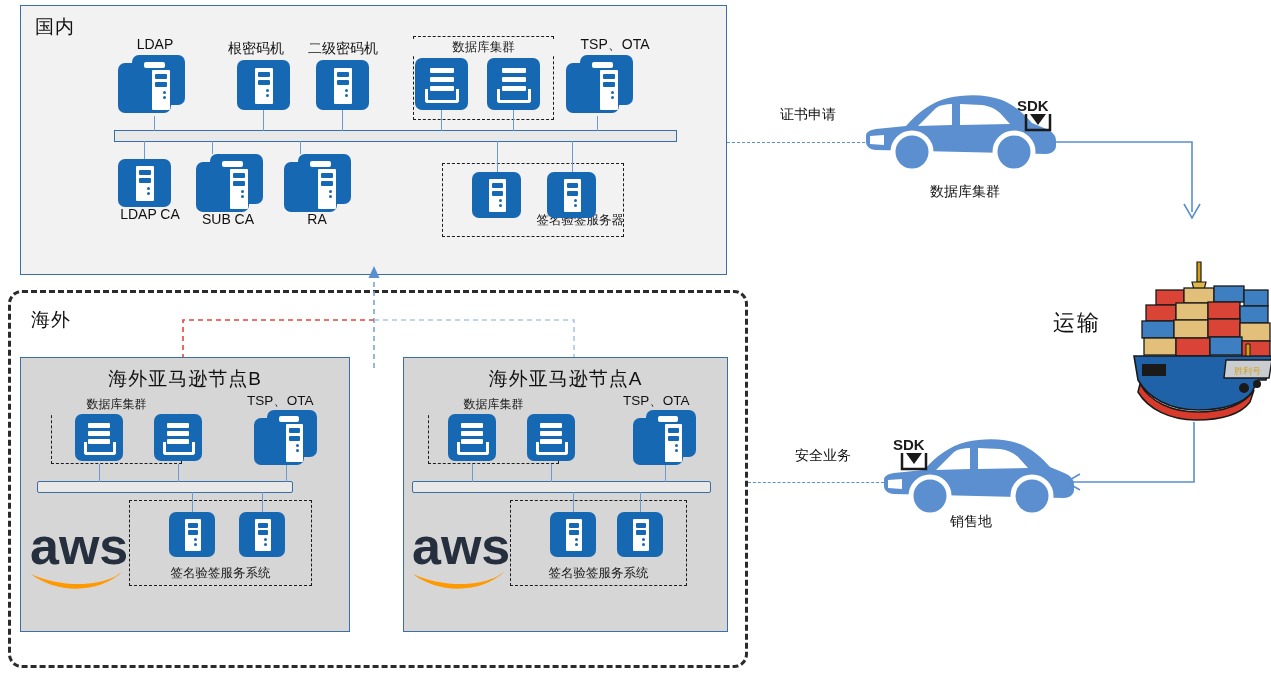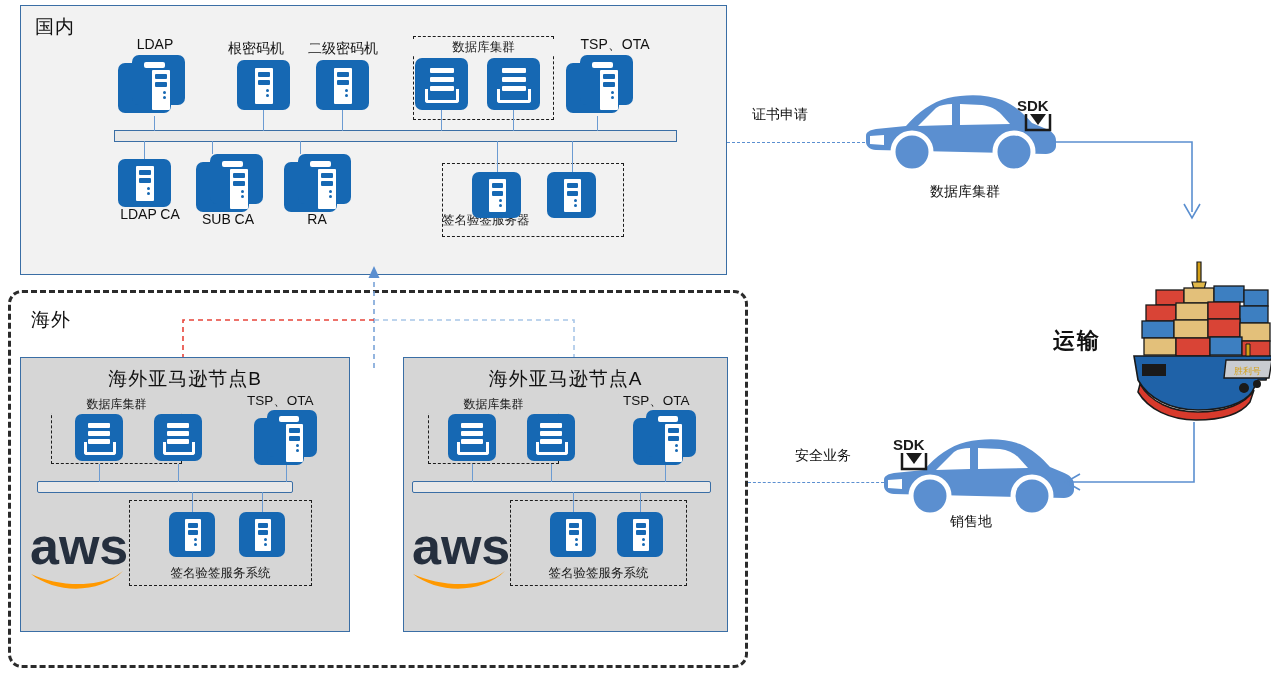--- a/index.html
+++ b/index.html
@@ -61,21 +61,21 @@
 
 <div class="cap" style="left:110px;top:36px;width:90px;">LDAP</div>
 <div class="cap" style="left:206px;top:40px;width:100px;">根密码机</div>
 <div class="cap" style="left:291px;top:40px;width:104px;">二级密码机</div>
 <div class="cap" style="left:562px;top:36px;width:106px;">TSP、OTA</div>
 
 <div class="dash-group" style="left:413px;top:36px;width:141px;height:84px;"></div>
 <div class="abs" style="left:413px;top:39px;width:141px;text-align:center;font-size:12.5px;background:#f2f2f2;">数据库集群</div>
 
 <div class="dash-group" style="left:442px;top:163px;width:182px;height:74px;"></div>
-<div class="abs" style="left:442px;top:212px;width:182px;text-align:left;font-size:12.5px;">签名验签服务器</div>
+<div class="abs" style="left:442px;top:212px;width:182px;text-align:right;font-size:12.5px;">签名验签服务器</div>
 
 <div class="cap" style="left:104px;top:206px;width:92px;">LDAP CA</div>
 <div class="cap" style="left:184px;top:211px;width:88px;">SUB CA</div>
 <div class="cap" style="left:281px;top:211px;width:72px;">RA</div>
 
 <div class="bus" style="left:114px;top:130px;width:563px;height:12px;"></div>
 
 <div class="vline" style="left:154px;top:116px;height:15px;"></div>
 <div class="vline" style="left:263px;top:110px;height:21px;"></div>
 <div class="vline" style="left:342px;top:110px;height:21px;"></div>
@@ -326,21 +326,21 @@
   <div class="tdot" style="left:25px;top:26px;width:3px;height:3px;"></div>
   <div class="tdot" style="left:25px;top:31px;width:3px;height:3px;"></div>
 </div>
 
 <svg class="abs" style="left:410px;top:516px;" width="100" height="76" viewBox="0 0 100 76">
   <text x="2" y="48" font-family="Liberation Sans, sans-serif" font-size="52" font-weight="bold" fill="#252f3e">aws</text>
   <path d="M3 58 C28 78, 72 78, 95 55 L88 60 C66 72, 28 70, 3 58 Z" fill="#ff9900"></path>
 </svg>
 
 <div class="dashline" style="left:727px;top:142px;width:143px;"></div>
-<div class="flow-label" style="left:752px;top:106px;text-align:right;">证书申请</div>
+<div class="flow-label" style="left:780px;top:106px;text-align:right;">证书申请</div>
 
 <svg class="abs" style="left:862px;top:88px;" width="196" height="100" viewBox="0 0 196 100">
   <path fill="#5b8fd0" d="M14 62 C8 62 4 58 4 54 L4 48 C4 44 8 42 14 41 L44 38 C56 24 70 14 86 10 C104 6 124 6 140 12 C152 17 162 26 170 35 L182 40 C190 43 194 47 194 53 L194 58 C194 62 190 66 184 66 L14 62 Z"></path>
   <path fill="#ffffff" d="M56 38 L74 20 C78 17 84 16 90 16 L90 37 L56 38 Z"></path>
   <path fill="#ffffff" d="M98 16 L120 17 C128 18 134 21 139 26 L148 36 L98 37 Z"></path>
   <path fill="#ffffff" d="M8 48 L22 47 L22 57 L8 56 Z"></path>
   <circle cx="50" cy="64" r="19" fill="#5b8fd0"></circle>
   <circle cx="50" cy="64" r="19" fill="none" stroke="#ffffff" stroke-width="5"></circle>
   <circle cx="152" cy="64" r="19" fill="#5b8fd0"></circle>
   <circle cx="152" cy="64" r="19" fill="none" stroke="#ffffff" stroke-width="5"></circle>
@@ -351,21 +351,21 @@
   <text x="1" y="15" font-family="Liberation Sans, sans-serif" font-size="15" font-weight="bold" fill="#1a1a1a">SDK</text>
   <polygon points="14,18 30,18 22,29" fill="#1a1a1a"></polygon>
   <path d="M10 18 L10 34 L34 34 L34 18" fill="none" stroke="#1a1a1a" stroke-width="2.5"></path>
 </svg>
 
 <svg class="abs" style="left:1050px;top:130px;" width="160" height="100">
   <polyline points="2,12 142,12 142,82" fill="none" stroke="#5b8fd0" stroke-width="1.6"></polyline>
   <polyline points="134,74 142,88 150,74" fill="none" stroke="#5b8fd0" stroke-width="1.6"></polyline>
 </svg>
 
-<div class="transport-label" style="left:1053px;top:326px;font-weight:bold;">运输</div>
+<div class="transport-label" style="left:1053px;top:308px;">运输</div>
 
 <svg class="abs" style="left:1126px;top:260px;" width="150" height="165" viewBox="0 0 150 165">
 
   <path d="M71 2 L75 2 L75 22 L71 22 Z" fill="#d4a017" stroke="#1a1a1a" stroke-width="1.2"></path>
   <path d="M66 22 L80 22 L78 30 L68 30 Z" fill="#e0b84a" stroke="#1a1a1a" stroke-width="1.2"></path>
 
   <g stroke="#1a1a1a" stroke-width="1.3">
     <rect x="30" y="30" width="28" height="15" fill="#d94436"></rect>
     <rect x="58" y="28" width="30" height="15" fill="#e3c07a"></rect>
     <rect x="88" y="26" width="30" height="16" fill="#3d7fc1"></rect>

